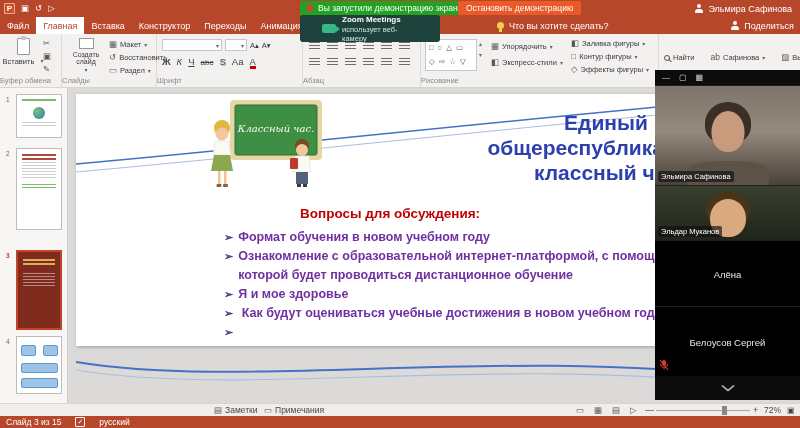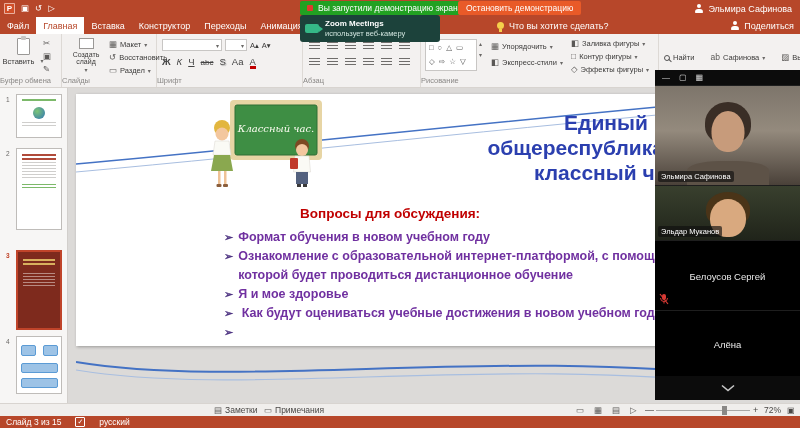--- a/index.html
+++ b/index.html
@@ -13,21 +13,21 @@
   .qat-glyph{color:#fff;font-size:8.5px;line-height:13px}
   .account{position:absolute;right:8px;top:0;height:17px;display:flex;align-items:center;gap:5px;color:#fff;font-size:9px}
   .person{position:relative;width:9px;height:9px;display:inline-block}
   .person::before{content:"";position:absolute;top:0;left:2.5px;width:4px;height:4px;border-radius:50%;background:#fff}
   .person::after{content:"";position:absolute;bottom:0;left:.5px;width:8px;height:4px;border-radius:4px 4px 1px 1px;background:#fff}
 
   
   .share-banner{position:absolute;left:300px;top:1px;height:14px;background:#22A122;border-radius:2px;display:flex;align-items:center;gap:5px;padding:0 7px;color:#fff;font-size:8.5px;z-index:35}
   .rec-dot{width:6px;height:6px;background:#E23A2E;border-radius:1px}
   .stop-btn{position:absolute;left:458px;top:1px;height:14px;background:#E95A28;border-radius:2px;display:flex;align-items:center;padding:0 8px;color:#fff;font-size:8.5px;z-index:35}
-  .cam-notif{position:absolute;left:300px;top:15px;width:140px;height:27px;background:#1C423B;border-radius:3px;display:flex;align-items:center;gap:6px;padding:0 5px;z-index:30}
+  .cam-notif{position:absolute;left:300px;top:15px;width:140px;height:27px;background:#1C423B;border-radius:3px;display:flex;align-items:center;gap:6px;padding:0 22px;z-index:30}
   .cam-icon{position:relative;width:14px;height:9px;background:#35B887;border-radius:2px;flex:0 0 auto}
   .cam-icon::after{content:"";position:absolute;right:-4px;top:1.5px;border-left:4px solid #35B887;border-top:3px solid transparent;border-bottom:3px solid transparent}
   .cn-title{font-size:8px;font-weight:bold;color:#fff;line-height:10px}
   .cn-sub{font-size:7.5px;color:#CFE3DD;line-height:9px}
 
   
   .tabrow{position:absolute;left:0;top:17px;width:800px;height:17px;background:#B7472A;display:flex;color:#fff;font-size:9px;z-index:10}
   .tab{padding:0 7px;display:flex;align-items:center;white-space:nowrap}
   .tab.active{background:#fff;color:#B7472A}
   .tellme{position:absolute;left:497px;top:0;height:17px;display:flex;align-items:center;gap:5px;font-size:9px;color:#fff}
@@ -430,32 +430,32 @@
       <div class="hair1"></div>
       <div class="face1"></div>
       <div class="body1"></div>
       <span class="vname">Эльмира Сафинова</span>
     </div>
     <div class="tile v2">
       <div class="hair2"></div>
       <div class="face2"></div>
       <span class="vname">Эльдар Муканов</span>
     </div>
+    <div class="tile b4">
+      <span class="cname">Алёна</span>
+    </div>
     <div class="tile b3">
       <span class="cname">Белоусов Сергей</span>
       <svg class="micmute" width="10" height="12" viewBox="0 0 10 12">
         <rect x="3" y="1" width="4" height="6" rx="2" fill="#D83A34"></rect>
         <path d="M1.5,5 a3.5,3.5 0 0 0 7,0" fill="none" stroke="#D83A34" stroke-width="1"></path>
         <line x1="5" y1="8.5" x2="5" y2="10.5" stroke="#D83A34" stroke-width="1"></line>
         <line x1="1" y1="1" x2="9" y2="11" stroke="#D83A34" stroke-width="1.2"></line>
       </svg>
     </div>
-    <div class="tile b4">
-      <span class="cname">Алёна</span>
-    </div>
     <div class="zp-footer">
       <svg width="16" height="8" viewBox="0 0 16 8">
         <polyline points="2,1.5 8,6.5 14,1.5" fill="none" stroke="#C8C8C8" stroke-width="1.6"></polyline>
       </svg>
     </div>
   </div>
 
   <div class="sb-gray">
     <div class="sb-item sb-notes">
         <span class="ricon">▤</span>

